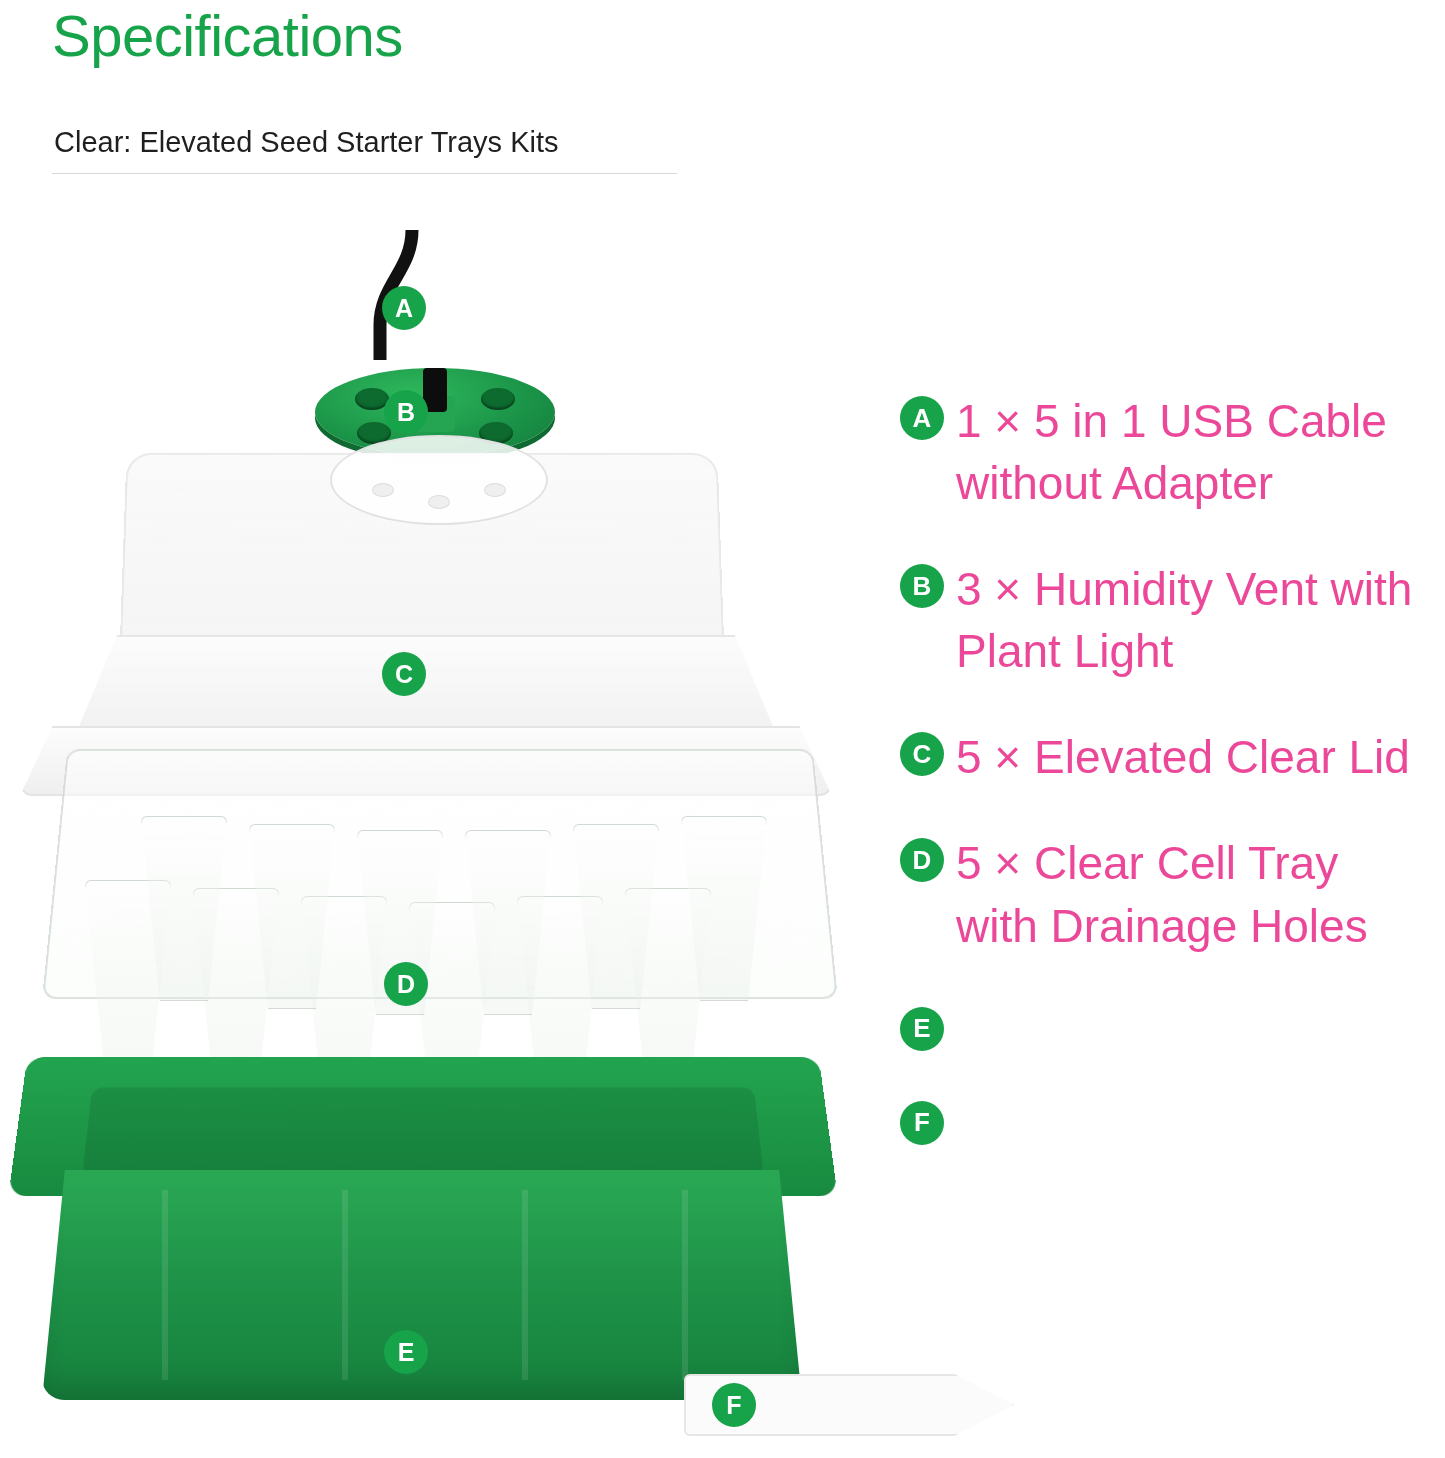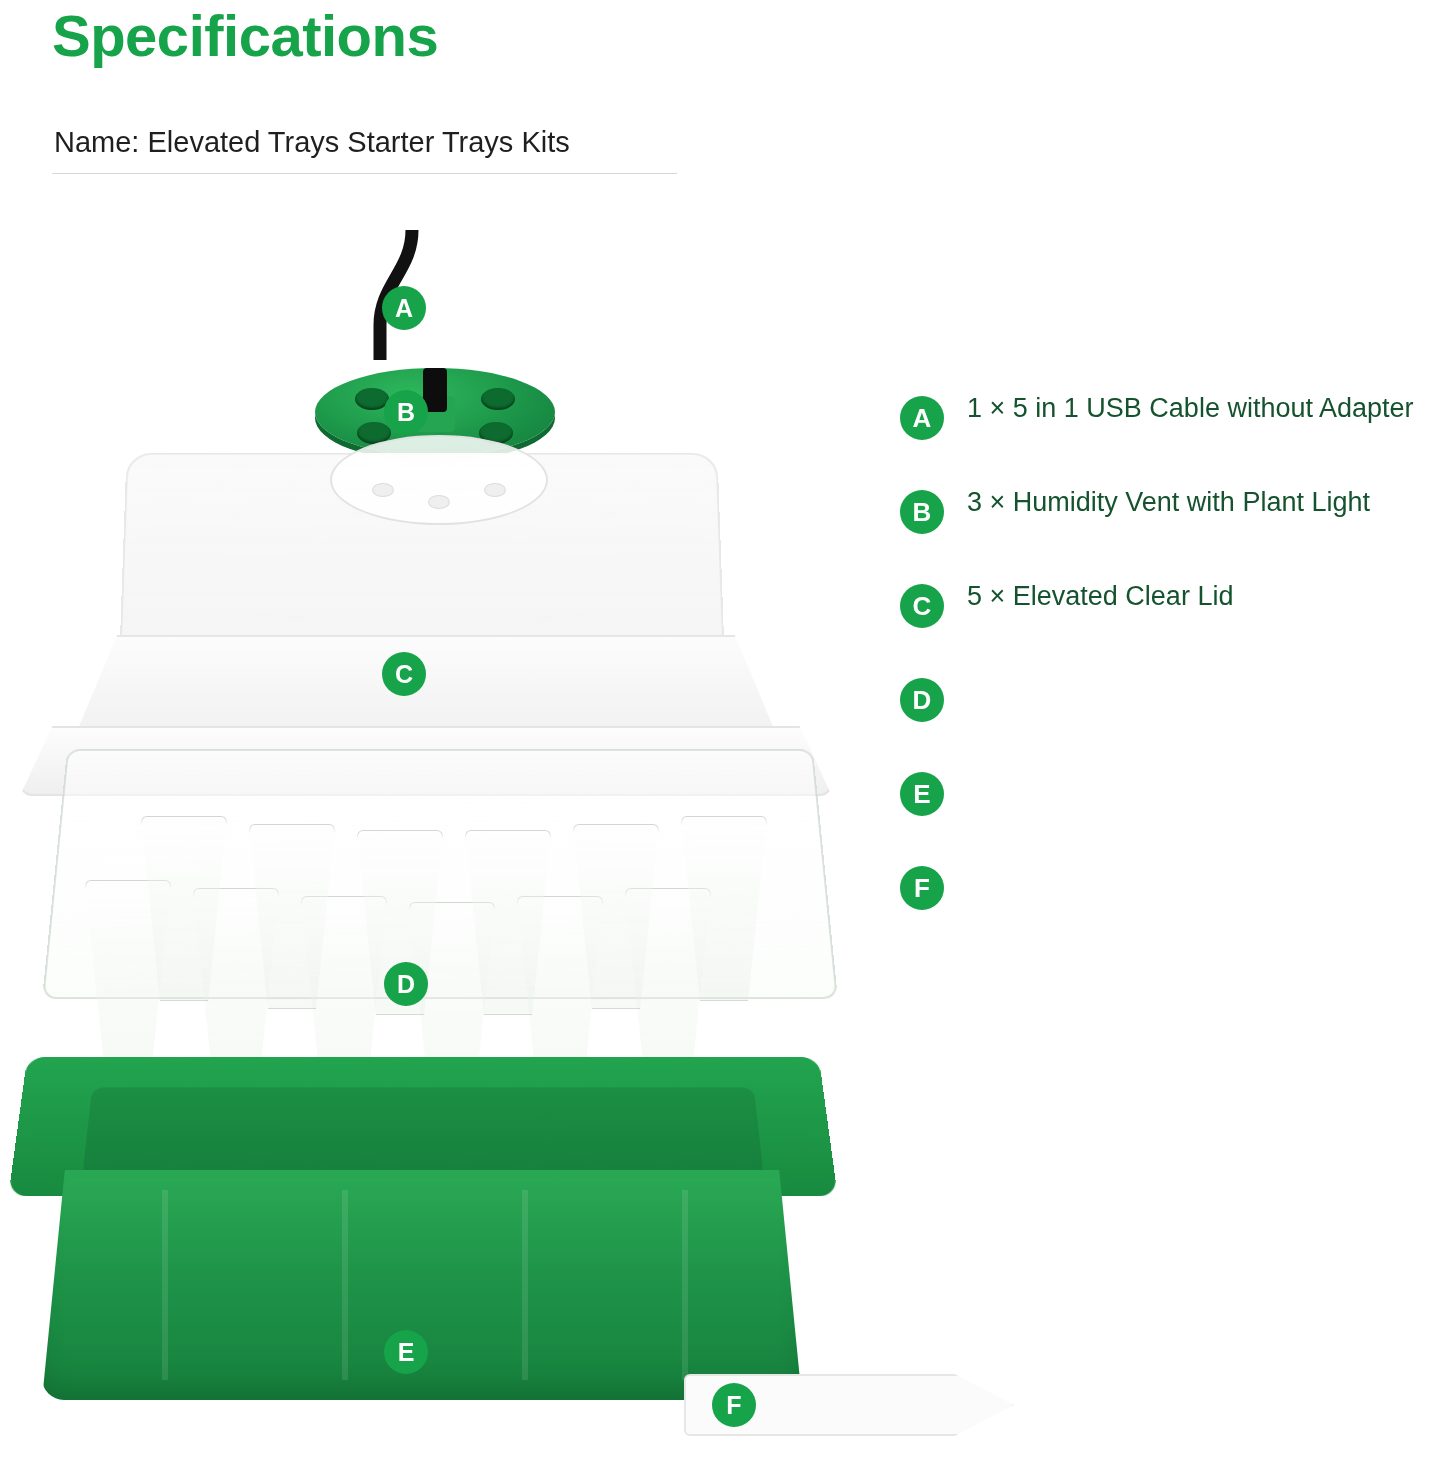--- a/index.html
+++ b/index.html
@@ -13,21 +13,21 @@
     position: relative;
     overflow: hidden;
   }
 
   
   .spec-title {
     position: absolute;
     left: 52px;
     top: 2px;
     font-size: 58px;
-    font-weight: bold;
+    font-weight: normal;
     color: #16a34a;
     letter-spacing: -0.5px;
   }
 
   .spec-grid {
     position: absolute;
     left: 52px;
     top: 118px;
     width: 1350px;
     display: flex;
@@ -62,24 +62,24 @@
     background: #16a34a;
     color: #ffffff;
     font-size: 26px;
     font-weight: bold;
     display: flex;
     align-items: center;
     justify-content: center;
     margin-top: 6px;
   }
   .legend-text {
-    font-size: 27px;
+    font-size: 46px;
     line-height: 1.35;
-    margin-left: 23px;
-    color: #14532d;
+    margin-left: 12px;
+    color: #ec4899;
   }
 
   
   .illustration {
     position: absolute;
     left: 0;
     top: 230px;
     width: 880px;
     height: 1210px;
   }
@@ -284,21 +284,21 @@
   .co-e { left: 384px; top: 1330px; }
   .co-f { left: 712px; top: 1383px; }
 </style>
 </head>
 <body>
 
 <div class="spec-title">Specifications</div>
 
 <div class="spec-grid">
   <div class="spec-col">
-    <div class="spec-row">Name: Elevated Trays Starter Trays Kits</div>
+    <div class="spec-row">Clear: Elevated Seed Starter Trays Kits</div>
   </div>
 </div>
 
 <div class="illustration">
 
   <div class="cable">
     <svg width="70" height="130" viewBox="0 0 70 130">
       <path d="M52 0 C52 40, 20 55, 20 95 L20 130" stroke="#111111" stroke-width="13" fill="none" stroke-linecap="round"></path>
     </svg>
   </div>
@@ -371,20 +371,21 @@
   <div class="legend-item">
     <div class="badge">B</div>
     <div class="legend-text">3  × Humidity Vent with Plant Light</div>
   </div>
   <div class="legend-item">
     <div class="badge">C</div>
     <div class="legend-text">5  × Elevated Clear Lid</div>
   </div>
   <div class="legend-item">
     <div class="badge">D</div>
+    <div class="legend-text">5  × Clear Cell Tray with Drainage Holes</div>
   </div>
   <div class="legend-item">
     <div class="badge">E</div>
   </div>
   <div class="legend-item">
     <div class="badge">F</div>
   </div>
 </div>
 
 </body></html>

